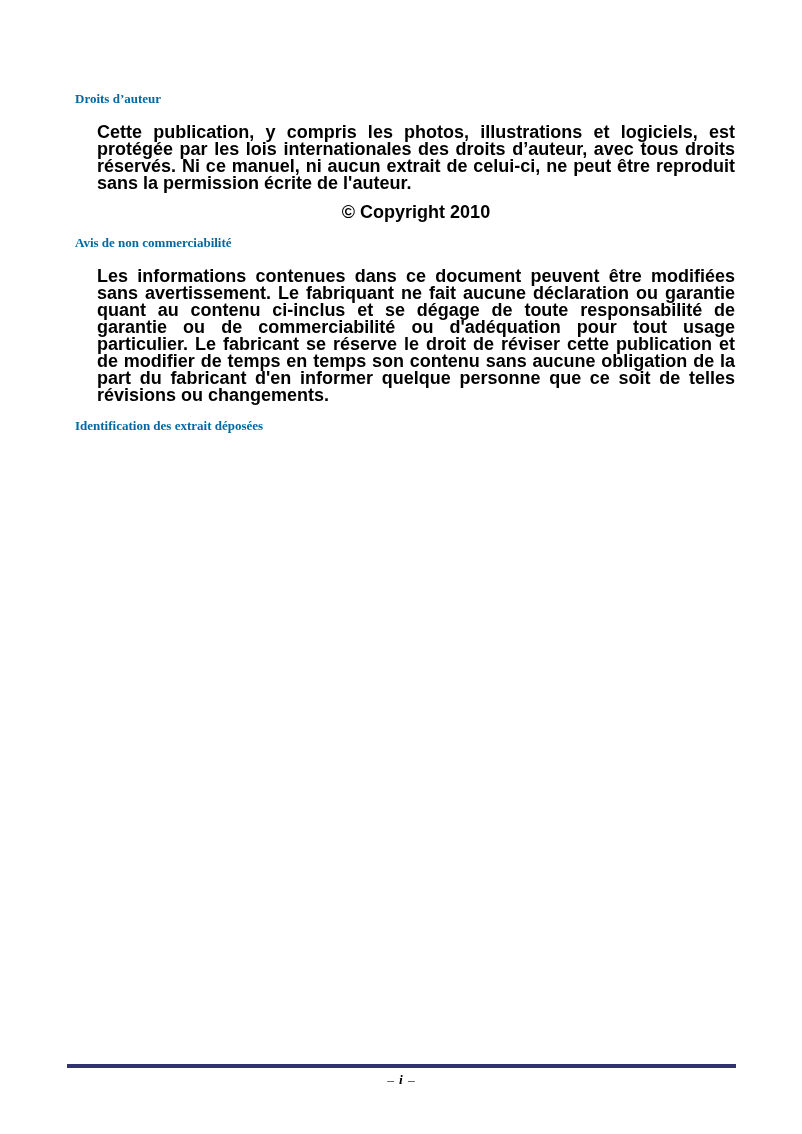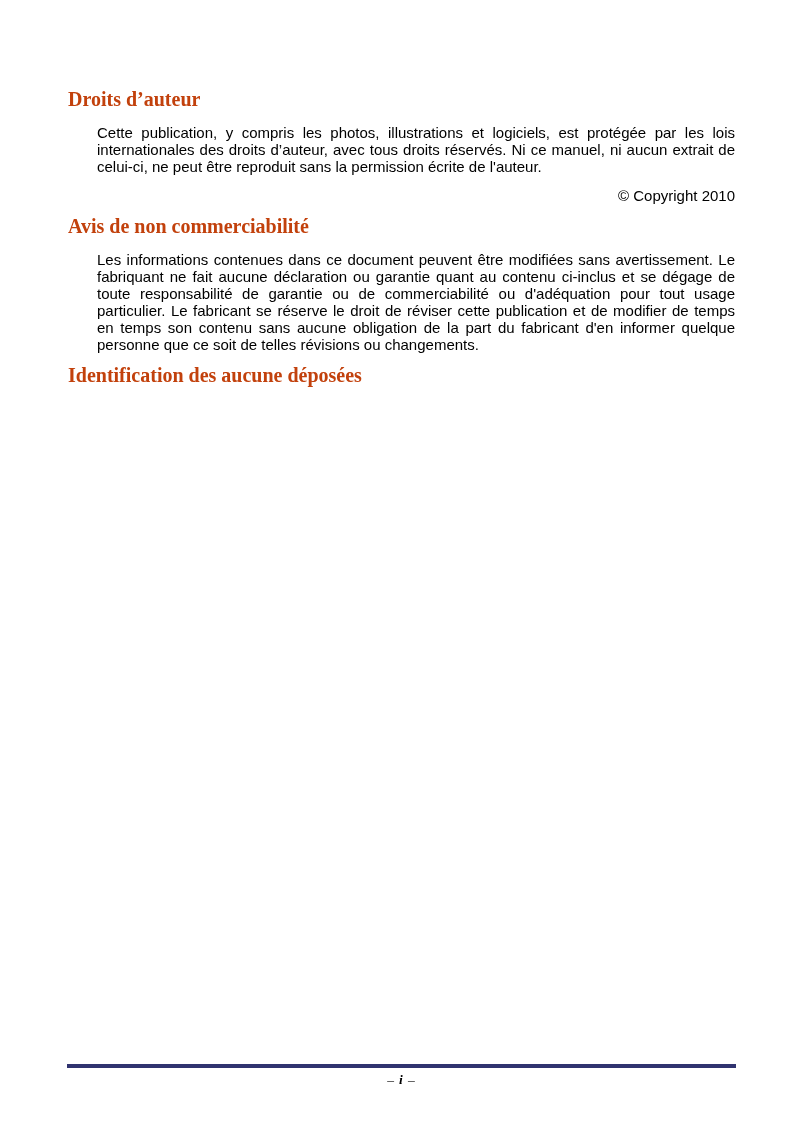--- a/index.html
+++ b/index.html
@@ -17,37 +17,38 @@
     font-family: "Liberation Sans", sans-serif;
   }
   .content {
     padding: 89px 66px 0 68px;
   }
   .doc-section {
     margin: 0 0 8px 0;
   }
   .section-heading {
     font-family: "Liberation Serif", "DejaVu Serif", serif;
-    font-size: 20px;
+    font-size: 13px;
     font-weight: bold;
     line-height: 20px;
-    margin: 0 0 15px 0;
-    color: #c2410c;
+    margin: 0 0 15px 7px;
+    color: #0369a1;
   }
   .body-paragraph {
     font-family: "Liberation Sans", "DejaVu Sans", sans-serif;
-    font-size: 15px;
+    font-size: 18px;
     line-height: 17px;
     width: 638px;
     margin: 0 8px 12px 29px;
     text-align: justify;
     color: #000000;
+    font-weight: bold;
   }
   .body-paragraph.no-justify {
-    text-align: right;
+    text-align: center;
   }
   .footer-rule {
     position: absolute;
     left: 67px;
     top: 1064px;
     width: 669px;
     height: 4px;
     background: #30336F;
   }
   .footer-text {
@@ -78,21 +79,21 @@
       <p class="body-paragraph">Cette publication, y compris les photos, illustrations et logiciels, est protégée par les lois internationales des droits d’auteur, avec tous droits réservés. Ni ce manuel, ni aucun extrait de celui-ci, ne peut être reproduit sans la permission écrite de l'auteur.</p>
       <p class="body-paragraph no-justify">© Copyright 2010</p>
     </section>
 
     <section class="doc-section">
       <h2 class="section-heading">Avis de non commerciabilité</h2>
       <p class="body-paragraph">Les informations contenues dans ce document peuvent être modifiées sans avertissement. Le fabriquant ne fait aucune déclaration ou garantie quant au contenu ci-inclus et se dégage de toute responsabilité de garantie ou de commerciabilité ou d'adéquation pour tout usage particulier. Le fabricant se réserve le droit de réviser cette publication et de modifier de temps en temps son contenu sans aucune obligation de la part du fabricant d'en informer quelque personne que ce soit de telles révisions ou changements.</p>
     </section>
 
     <section class="doc-section">
-      <h2 class="section-heading">Identification des aucune déposées</h2>
+      <h2 class="section-heading">Identification des extrait déposées</h2>
     </section>
 
   </div>
 
   <div class="footer-rule" style="background: rgb(48, 51, 111);"></div>
 
   <div class="footer-text">
     <span>–</span><span class="footer-page-number">i</span><span>–</span>
   </div>
 </div>

